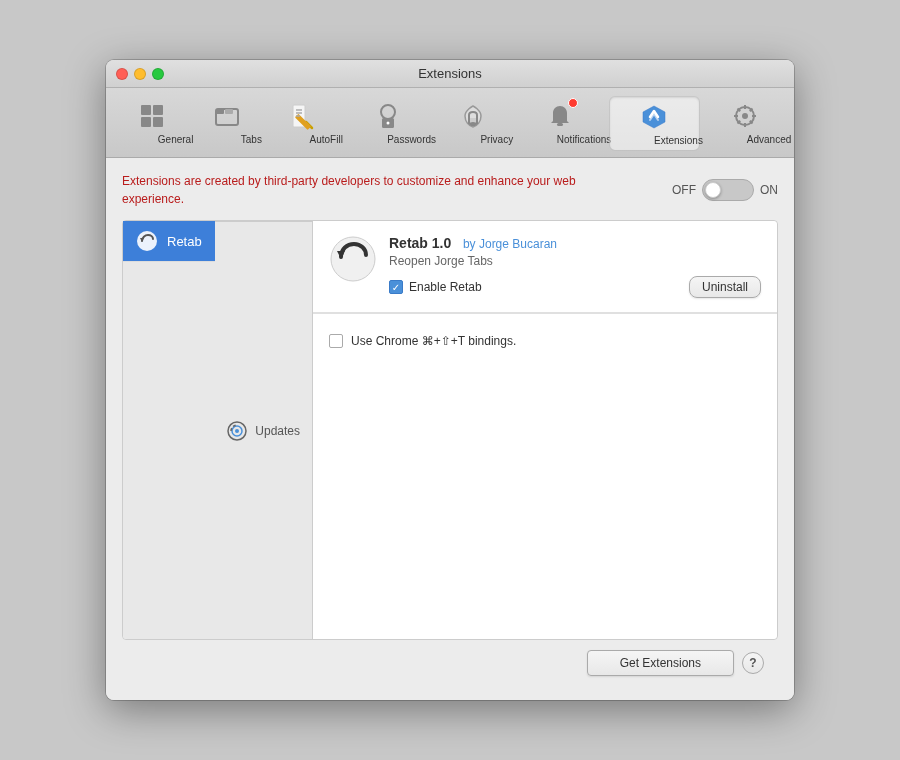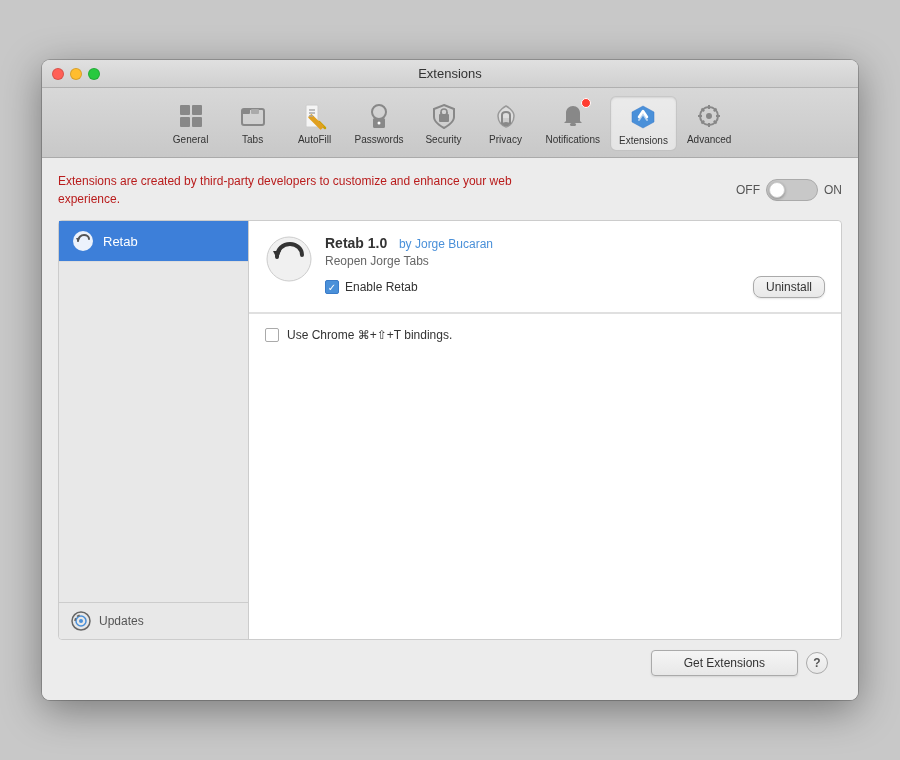--- a/index.html
+++ b/index.html
@@ -6,21 +6,21 @@
     body {
       background: #c8c8c8;
       display: flex;
       justify-content: center;
       align-items: center;
       width: 900px;
       height: 760px;
       font-family: -apple-system, 'Helvetica Neue', Arial, sans-serif;
     }
     .window {
-      width: 816px;
+      width: 688px;
       background: #ececec;
       border-radius: 8px;
       box-shadow: 0 10px 40px rgba(0,0,0,0.4), 0 0 0 1px rgba(0,0,0,0.2);
       overflow: hidden;
     }
     .titlebar {
       background: linear-gradient(to bottom, #e0e0e0, #d0d0d0);
       height: 28px;
       display: flex;
       align-items: center;
@@ -78,20 +78,21 @@
       display: flex;
       align-items: center;
       justify-content: center;
       font-size: 22px;
       position: relative;
     }
     .toolbar-label {
       font-size: 10px;
       color: #333;
       margin-top: 2px;
+      padding-left: 48px;
     }
     .notif-badge {
       position: absolute;
       top: -2px;
       right: -2px;
       width: 10px;
       height: 10px;
       background: #ff3b30;
       border-radius: 50%;
       border: 1px solid white;
@@ -149,21 +150,21 @@
       background: #f5f5f5;
       border: 1px solid #ccc;
       border-radius: 4px;
     }
     .sidebar {
       width: 190px;
       background: #e8e8e8;
       border-right: 1px solid #ccc;
       border-radius: 4px 0 0 4px;
       display: flex;
-      flex-direction: column;
+      flex-direction: row;
     }
     .sidebar-list {
       flex: 1;
       overflow-y: auto;
     }
     .sidebar-item {
       padding: 8px 12px;
       font-size: 13px;
       color: #333;
       cursor: pointer;
@@ -265,21 +266,21 @@
       padding: 3px 12px;
       background: linear-gradient(to bottom, #f5f5f5, #e8e8e8);
       border: 1px solid #aaa;
       border-radius: 8px;
       font-size: 12px;
       color: #333;
       cursor: pointer;
       box-shadow: 0 1px 2px rgba(0,0,0,0.1);
     }
     .extension-options {
-      padding: 14px 16px;
+      padding: 20px 16px;
       border-top: 1px solid #e0e0e0;
       flex: 1;
     }
     .option-row {
       display: flex;
       align-items: center;
       gap: 8px;
       font-size: 12px;
       color: #333;
     }
@@ -380,32 +381,20 @@
     </div>
     <div class="toolbar-item">
       <div class="toolbar-icon">
         <svg width="28" height="28" viewBox="0 0 28 28">
           <circle cx="14" cy="10" r="7" fill="none" stroke="#888" stroke-width="2"></circle>
           <rect x="8" y="16" width="12" height="10" rx="1.5" fill="#888"></rect>
           <circle cx="14" cy="21" r="1.5" fill="white"></circle>
         </svg>
       </div>
       <span class="toolbar-label">Passwords</span>
-    </div>
-    <div class="toolbar-item">
-      <div class="toolbar-icon">
-        <svg width="28" height="28" viewBox="0 0 28 28">
-          <path d="M14 3 L24 7 L24 15 C24 21 14 26 14 26 C14 26 4 21 4 15 L4 7 Z" fill="none" stroke="#888" stroke-width="2"></path>
-          <rect x="9" y="12" width="10" height="8" rx="1" fill="#888"></rect>
-          <circle cx="14" cy="10" r="3" fill="none" stroke="#888" stroke-width="1.5"></circle>
-          <path d="M11 10 L11 13" stroke="#888" stroke-width="1.5"></path>
-          <path d="M17 10 L17 13" stroke="#888" stroke-width="1.5"></path>
-        </svg>
-      </div>
-      <span class="toolbar-label">Security</span>
     </div>
     <div class="toolbar-item">
       <div class="toolbar-icon">
         <svg width="28" height="28" viewBox="0 0 28 28">
           <path d="M14 4 C14 4 6 8 6 14 C6 20 10 24 14 25 C18 24 22 20 22 14 C22 8 14 4 14 4Z" fill="#ddd" stroke="#999" stroke-width="1.5"></path>
           <path d="M10 13 L10 22 M10 13 Q10 10 14 10 Q18 10 18 13 L18 22" fill="none" stroke="#888" stroke-width="2"></path>
           <ellipse cx="14" cy="22" rx="4" ry="2" fill="#888"></ellipse>
           <path d="M12 16 L12 20 M14 16 L14 20 M16 16 L16 20" stroke="#bbb" stroke-width="1"></path>
         </svg>
       </div>

